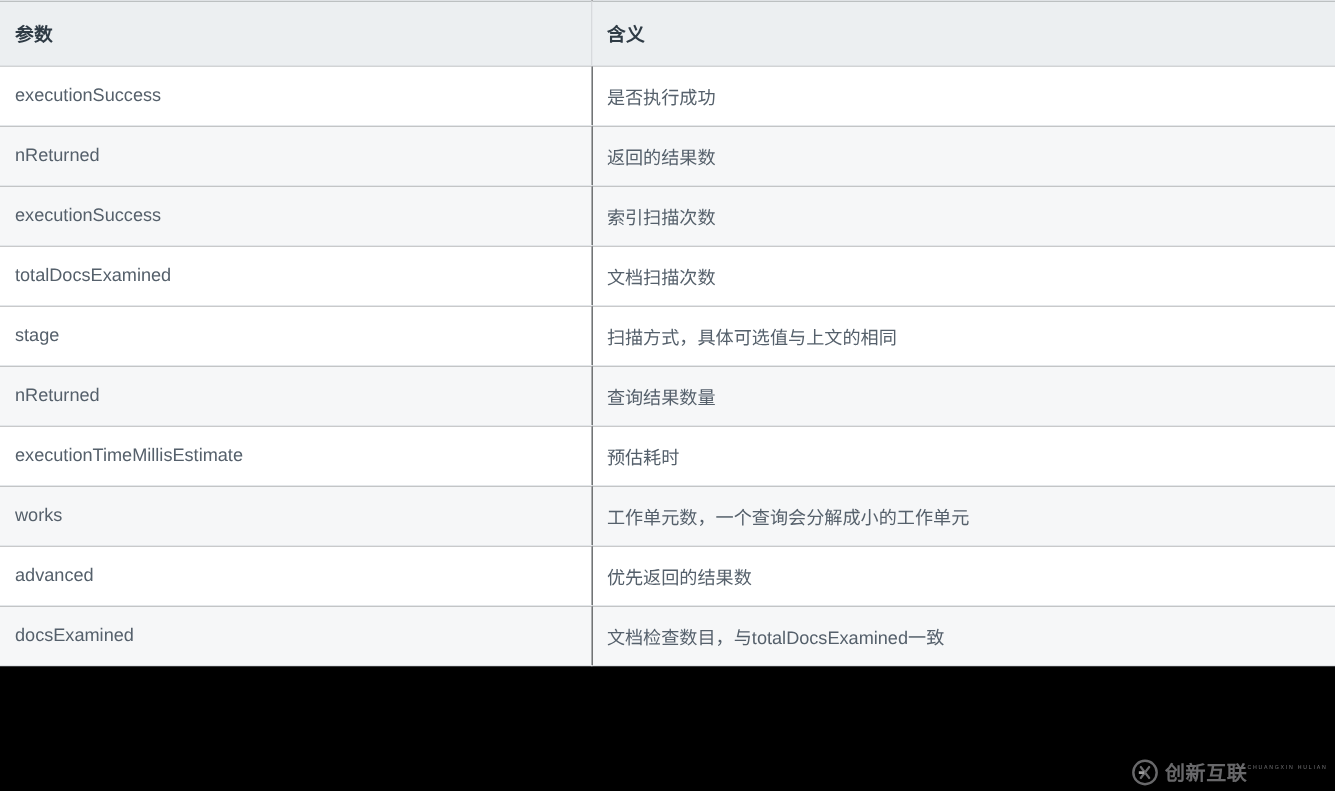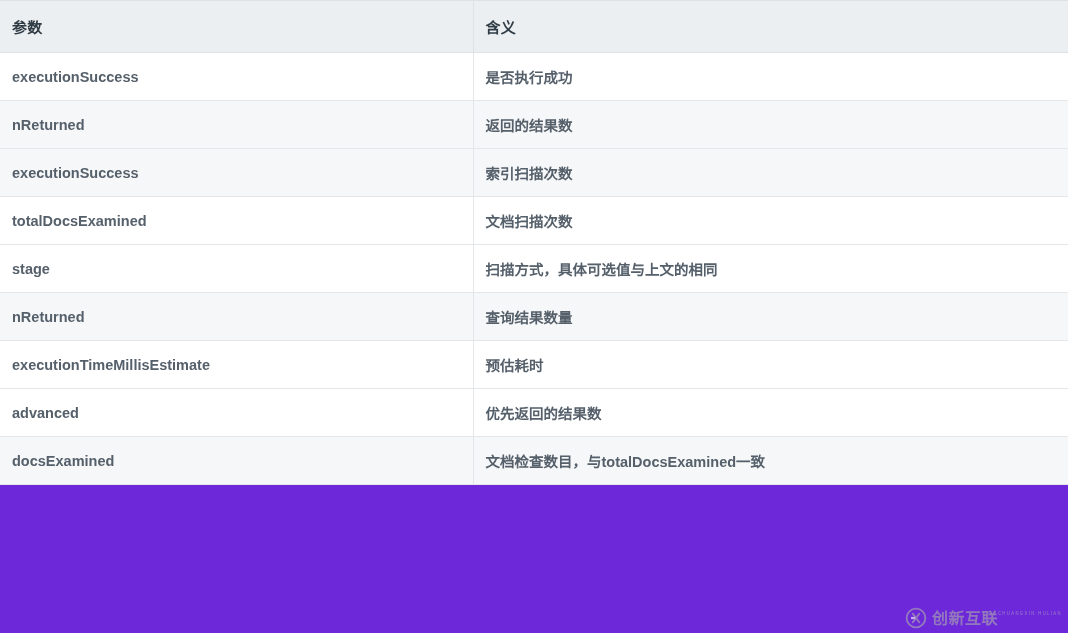--- a/index.html
+++ b/index.html
@@ -14,21 +14,21 @@
     overflow: hidden;
     font-family: "Liberation Sans", "DejaVu Sans", sans-serif;
     -webkit-font-smoothing: antialiased;
   }
 
   .page {
     position: relative;
     width: 1068px;
     height: 633px;
     overflow: hidden;
-    background: #6d28d9;
+    background: #000000;
   }
 
   table.param-table {
     width: 1068px;
     border-collapse: collapse;
     table-layout: fixed;
     border-top: 1px solid #dfe2e5;
   }
 
   table.param-table col.col-param { width: 473px; }
@@ -54,21 +54,21 @@
     font-family: Liberation Mono, monospace;
   }
 
   table.param-table tbody td {
     height: 48px;
     padding: 0 0 0 12px;
     margin: 0;
     vertical-align: middle;
     text-align: left;
     font-size: 14.5px;
-    font-weight: bold;
+    font-weight: normal;
     color: #55606b;
     border-bottom: 1px solid #e4e7ea;
     border-right: 1px solid #e4e7ea;
     box-sizing: border-box;
     white-space: nowrap;
     overflow: hidden;
   }
   table.param-table tbody td.last-col {
     border-right: none;
   }
@@ -162,20 +162,24 @@
           <td class="last-col">扫描方式，具体可选值与上文的相同</td>
         </tr>
         <tr class="row-even">
           <td>nReturned</td>
           <td class="last-col">查询结果数量</td>
         </tr>
         <tr class="row-odd">
           <td>executionTimeMillisEstimate</td>
           <td class="last-col">预估耗时</td>
         </tr>
+        <tr class="row-even">
+          <td>works</td>
+          <td class="last-col">工作单元数，一个查询会分解成小的工作单元</td>
+        </tr>
         <tr class="row-odd">
           <td>advanced</td>
           <td class="last-col">优先返回的结果数</td>
         </tr>
         <tr class="row-even">
           <td>docsExamined</td>
           <td class="last-col">文档检查数目，与totalDocsExamined一致</td>
         </tr>
       </tbody>
   </table>

